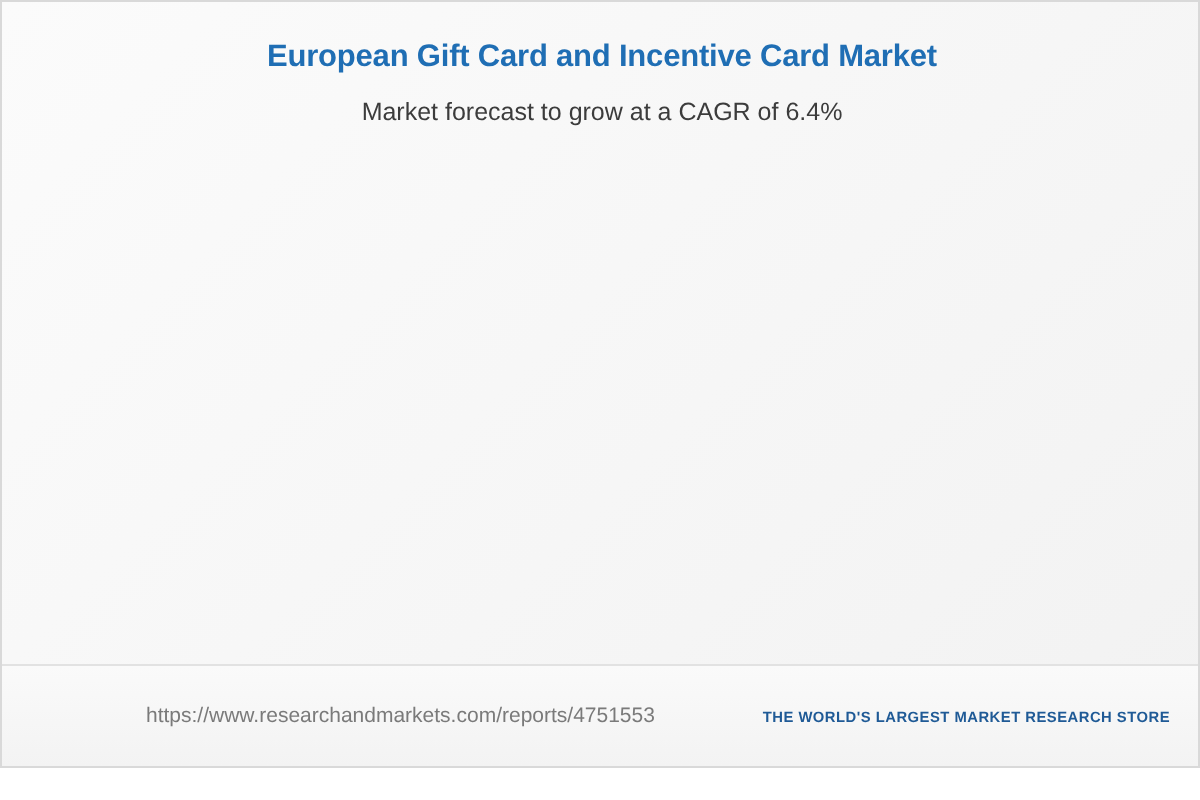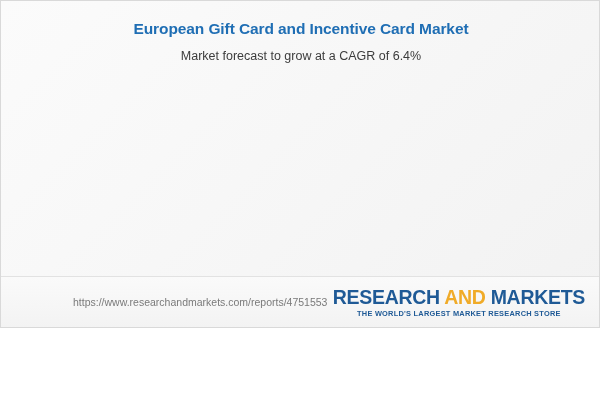--- a/index.html
+++ b/index.html
@@ -10,21 +10,21 @@
     width: 600px;
     height: 400px;
     overflow: hidden;
     font-family: "Liberation Sans", sans-serif;
     background: #ffffff;
   }
 
   #infographic {
     position: relative;
     width: 600px;
-    height: 328px;
+    height: 384px;
     box-sizing: border-box;
     border: 1px solid #d9d9d9;
     background: linear-gradient(135deg, #fbfbfb 0%, #f7f7f7 45%, #f2f2f2 100%);
   }
 
   
   .header {
     position: absolute;
     top: 18px;
     left: 0;
@@ -136,18 +136,17 @@
 
       
     </div>
 
   </div>
 
   <div class="footer">
     <div class="footer-url">https://www.researchandmarkets.com/reports/4751553</div>
 
     <div class="brand">
-      <div class="brand-wordmark"><span>RESEARCH </span><span class="and">AND</span><span> MARKETS</span></div>
       <div class="brand-tagline">THE WORLD'S LARGEST MARKET RESEARCH STORE</div>
     </div>
   </div>
 
 </div>
 
 </body></html>

